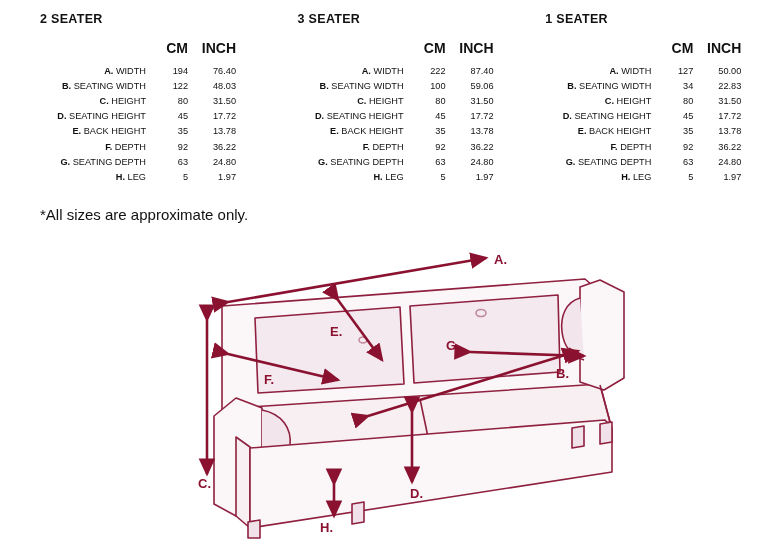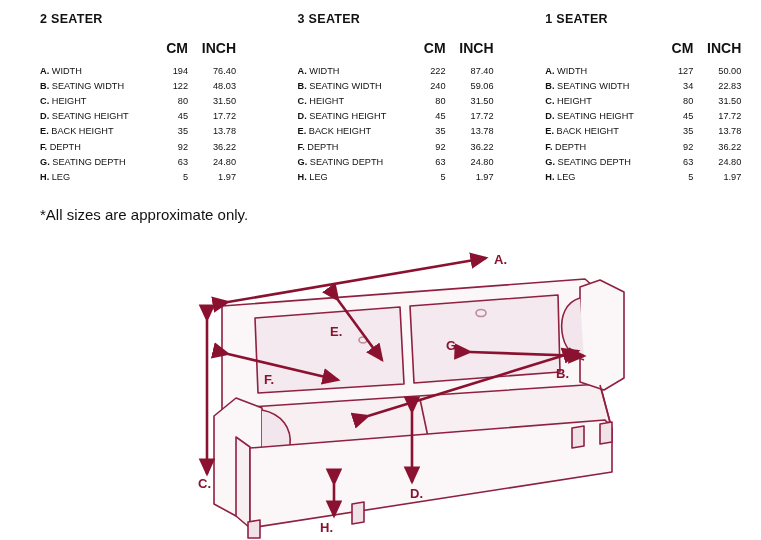--- a/index.html
+++ b/index.html
@@ -52,21 +52,21 @@
     font-size: 14px;
     padding: 0 0 7px 0;
     text-align: right;
   }
   table.spec th.lbl { text-align: left; }
   table.spec td {
     padding: 2.6px 0;
     font-size: 9.2px;
     color: #111;
   }
-  table.spec td.lbl { text-align: left; white-space: nowrap; }
+  table.spec td.lbl { text-align: right; white-space: nowrap; }
   table.spec td.num { text-align: right; width: 42px; margin-top: 48px; }
   table.spec td.num2 { text-align: right; width: 48px; }
   table.spec th.num { width: 42px; }
   table.spec th.num2 { width: 48px; }
   .lbl b { font-weight: bold; }
 
   
   .notes {
     margin: 22px 0 0 40px;
     font-size: 15px;
@@ -164,21 +164,21 @@
           </tr>
         </thead>
         <tbody>
           <tr>
             <td class="lbl"><b>A.</b> <span>WIDTH</span></td>
             <td class="num">222</td>
             <td class="num2">87.40</td>
           </tr>
           <tr>
             <td class="lbl"><b>B.</b> <span>SEATING WIDTH</span></td>
-            <td class="num">240</td>
+            <td class="num">100</td>
             <td class="num2">59.06</td>
           </tr>
           <tr>
             <td class="lbl"><b>C.</b> <span>HEIGHT</span></td>
             <td class="num">80</td>
             <td class="num2">31.50</td>
           </tr>
           <tr>
             <td class="lbl"><b>D.</b> <span>SEATING HEIGHT</span></td>
             <td class="num">45</td>

